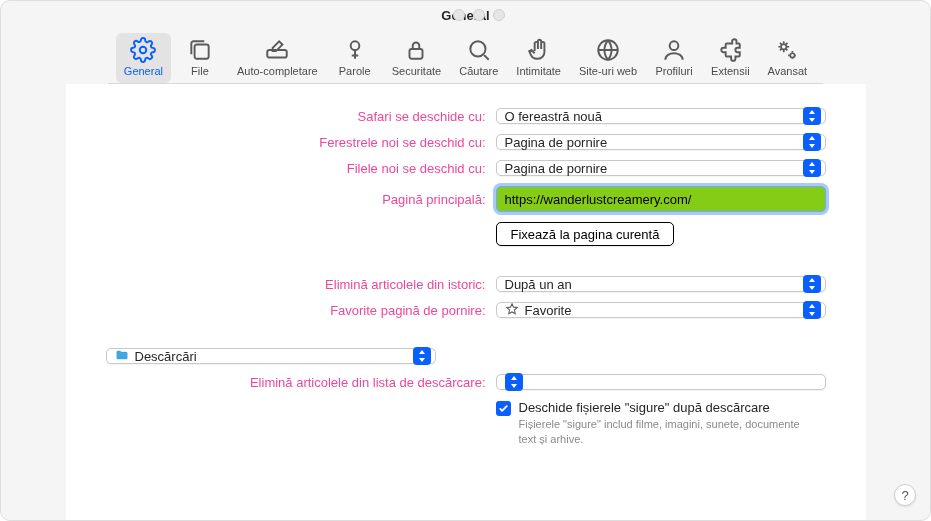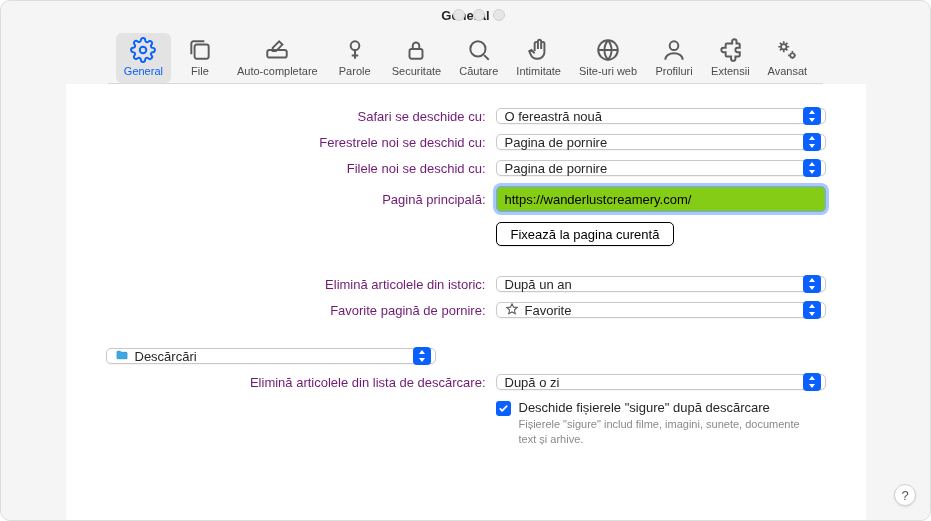--- a/index.html
+++ b/index.html
@@ -80,21 +80,21 @@
     display: flex;
     align-items: center;
     margin-bottom: 10px;
   }
   .row.spacer { height: 10px; margin-bottom: 10px; }
   .label {
     width: 390px;
     text-align: right;
     padding-right: 10px;
     font-size: 13px;
-    color: #701a75;
+    color: #ec4899;
   }
   .field { flex: 0 0 330px; width: 330px; }
   .popup {
     width: 100%;
     height: 16px;
     border: 1px solid #c9c9c9;
     border-radius: 5px;
     background: #fff;
     display: flex;
     align-items: center;
@@ -400,21 +400,20 @@
               </svg>
           </span>
         </div>
       </div>
     </div>
 
     <div class="row">
       <div class="label">Elimină articolele din lista de descărcare:</div>
       <div class="field">
         <div class="popup">
-          <span class="val">După o zi</span>
           <span class="arrows">
             <svg width="10" height="12" viewBox="0 0 10 12" fill="white">
                 <path d="M5 0L8 4H2zM5 12L2 8h6z"></path>
               </svg>
           </span>
         </div>
       </div>
     </div>
 
     <div class="row" style="align-items:flex-start; margin-top:6px;">

